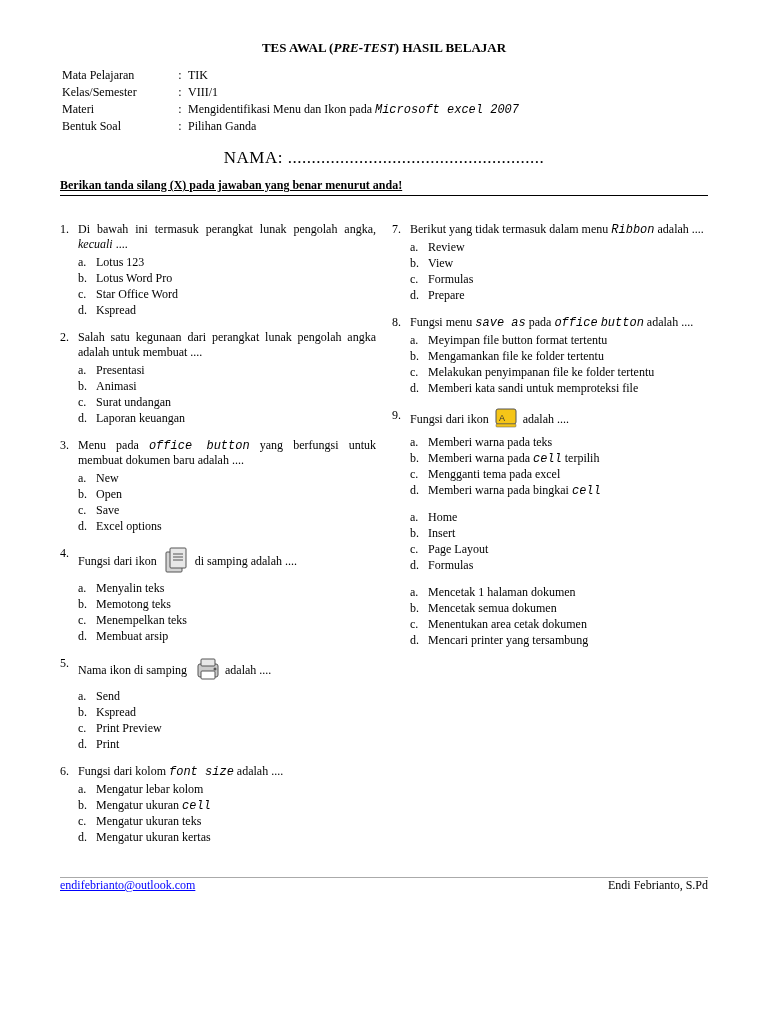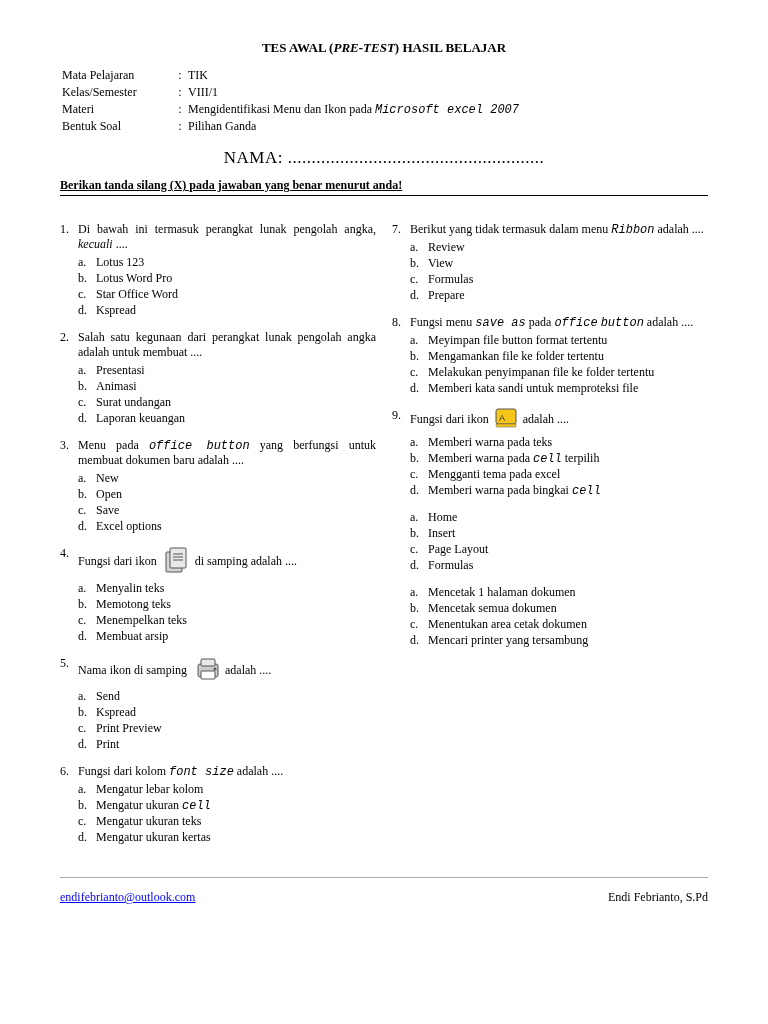--- a/index.html
+++ b/index.html
@@ -86,21 +86,21 @@
       text-align: justify;
     }
     .italic { font-style: italic; font-family: Liberation Mono, monospace; }
     .bold-italic { font-weight: normal; font-style: italic; }
     .footer {
       margin-top: 20px;
       display: flex;
       justify-content: space-between;
       font-size: 12px;
       border-top: 1px solid #aaa;
-      padding-top: 12px;
+      padding-top: 0;
     }
     .footer a {
       color: #00f;
       text-decoration: underline;
     }
   </style>
 </head>
 <body>
 
 <div class="page-title">

